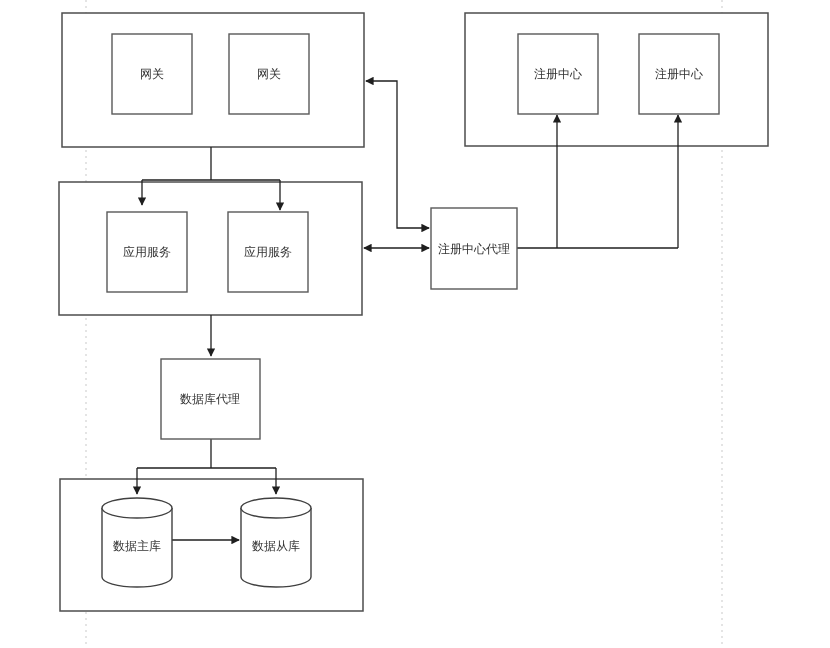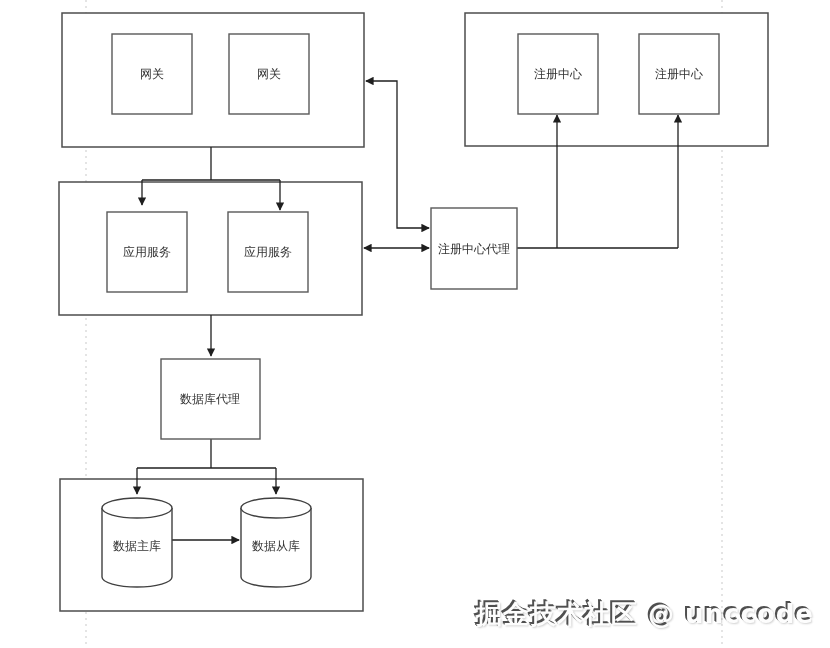--- a/index.html
+++ b/index.html
@@ -102,14 +102,13 @@
     <text class="node-label" x="558" y="78" text-anchor="middle">注册中心</text>
     <text class="node-label" x="679" y="78" text-anchor="middle">注册中心</text>
     <text class="node-label" x="147" y="256" text-anchor="middle">应用服务</text>
     <text class="node-label" x="268" y="256" text-anchor="middle">应用服务</text>
     <text class="node-label" x="474" y="253" text-anchor="middle">注册中心代理</text>
     <text class="node-label" x="210" y="403" text-anchor="middle">数据库代理</text>
     <text class="node-label" x="137" y="550" text-anchor="middle">数据主库</text>
     <text class="node-label" x="276" y="550" text-anchor="middle">数据从库</text>
   </svg>
 
-  <div class="watermark">掘金技术社区 @ unccode</div>
 </div>
 
 </body></html>

